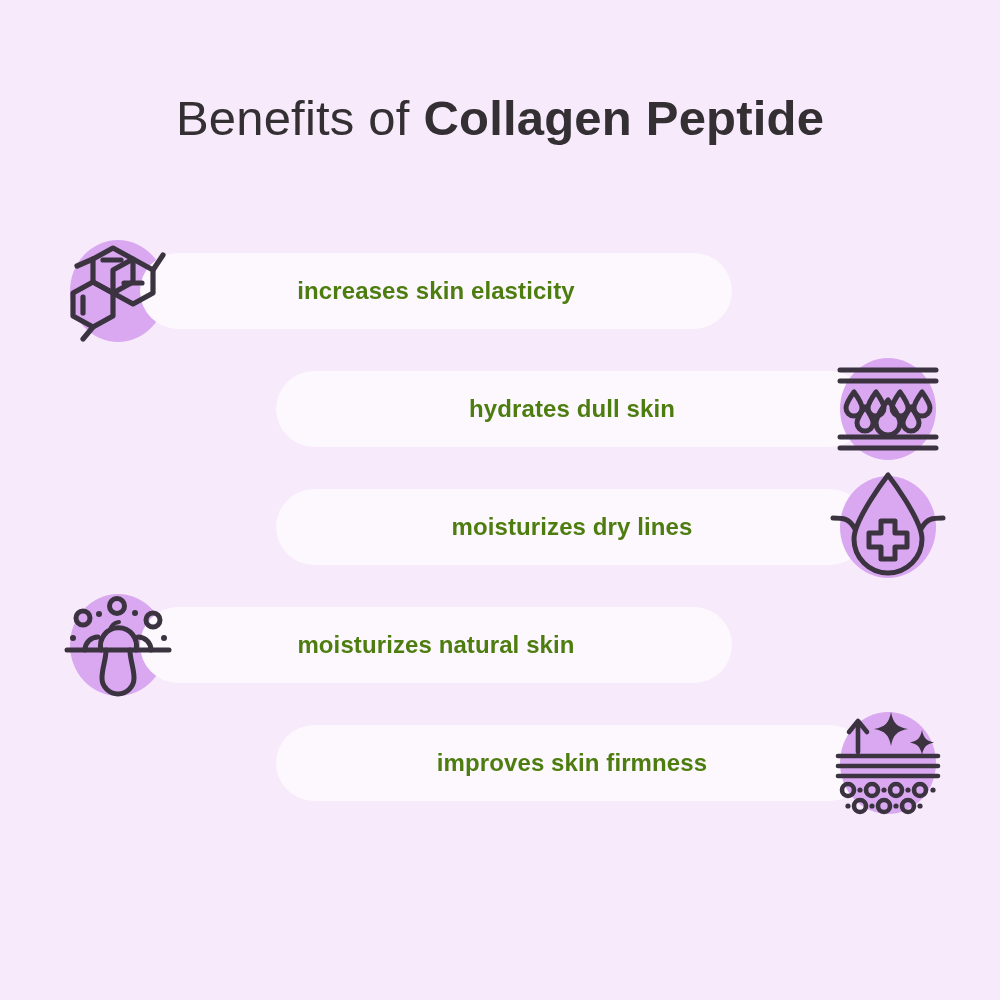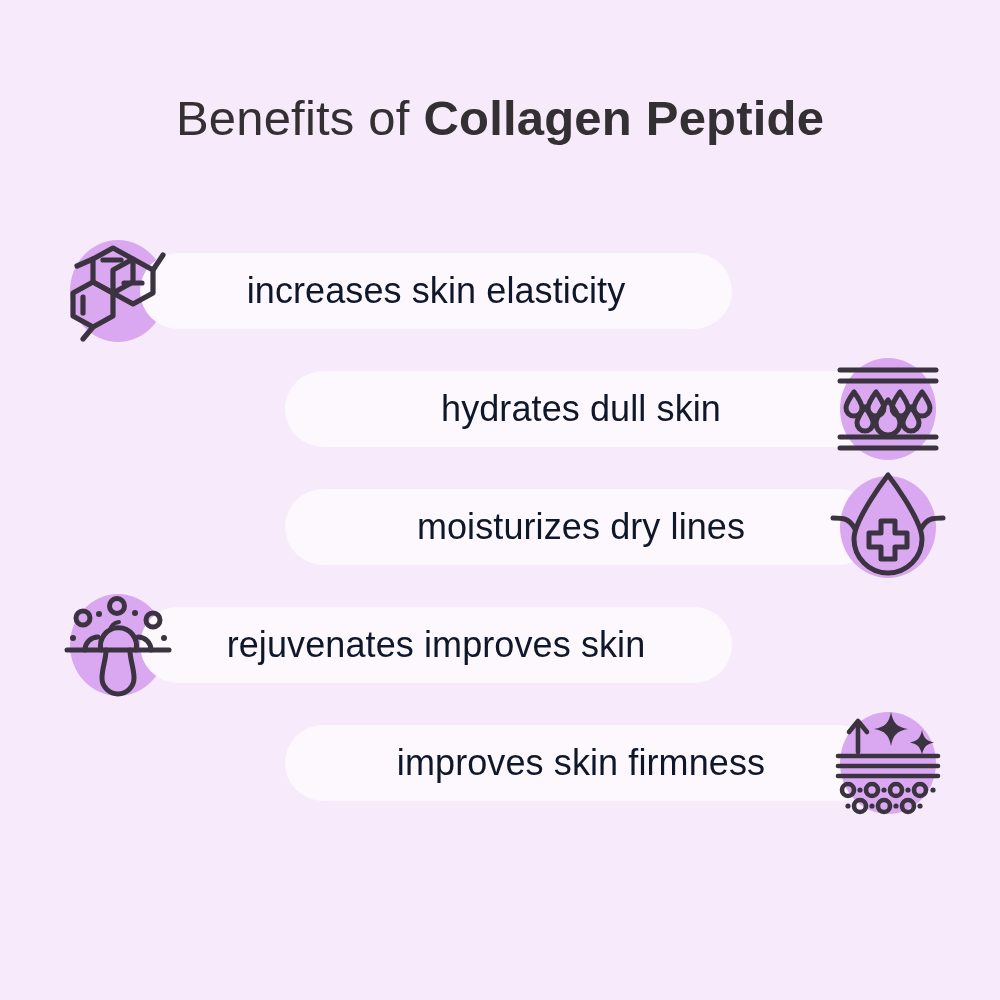--- a/index.html
+++ b/index.html
@@ -69,29 +69,29 @@
     display: flex;
     align-items: center;
     justify-content: center;
     box-sizing: border-box;
   }
   .row.left .pill {
     left: 140px;
     width: 592px;
   }
   .row.right .pill {
-    right: 123px;
+    right: 132px;
     width: 592px;
     align-items: center;
   }
 
   .pill-label {
-    font-size: 36px;
-    font-weight: 400;
-    color: #0f172a;
+    font-size: 24px;
+    font-weight: 700;
+    color: #4d7c0f;
     letter-spacing: 0.1px;
     white-space: nowrap;
   }
 
   .icon-badge {
     position: absolute;
     top: 0px;
     width: 98px;
     height: 118px;
     display: flex;
@@ -222,21 +222,21 @@
           <circle cx="52" cy="14" r="7.5"></circle>
           <circle cx="18" cy="26" r="7"></circle>
           <circle cx="88" cy="28" r="7"></circle>
           <circle cx="34" cy="22" r="3" fill="#3B3340" stroke="none"></circle>
           <circle cx="70" cy="21" r="3" fill="#3B3340" stroke="none"></circle>
           <circle cx="8" cy="46" r="3" fill="#3B3340" stroke="none"></circle>
           <circle cx="99" cy="46" r="3" fill="#3B3340" stroke="none"></circle>
         </svg>
       </div>
       <div class="pill">
-        <span class="pill-label">rejuvenates improves skin</span>
+        <span class="pill-label">moisturizes natural skin</span>
       </div>
     </div>
 
     <div class="row right">
       <div class="pill">
         <span class="pill-label">improves skin firmness</span>
       </div>
       <div class="icon-badge">
         <div class="disc"></div>
         <svg width="104" height="106" viewBox="0 0 104 106" fill="none" stroke="#3B3340" stroke-width="4.6" stroke-linecap="round" stroke-linejoin="round">

